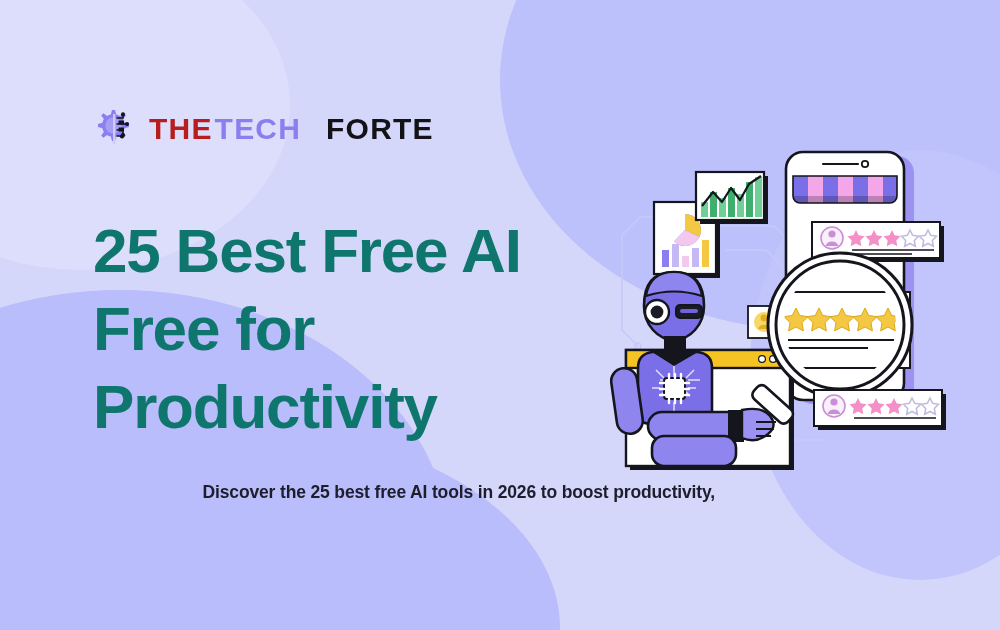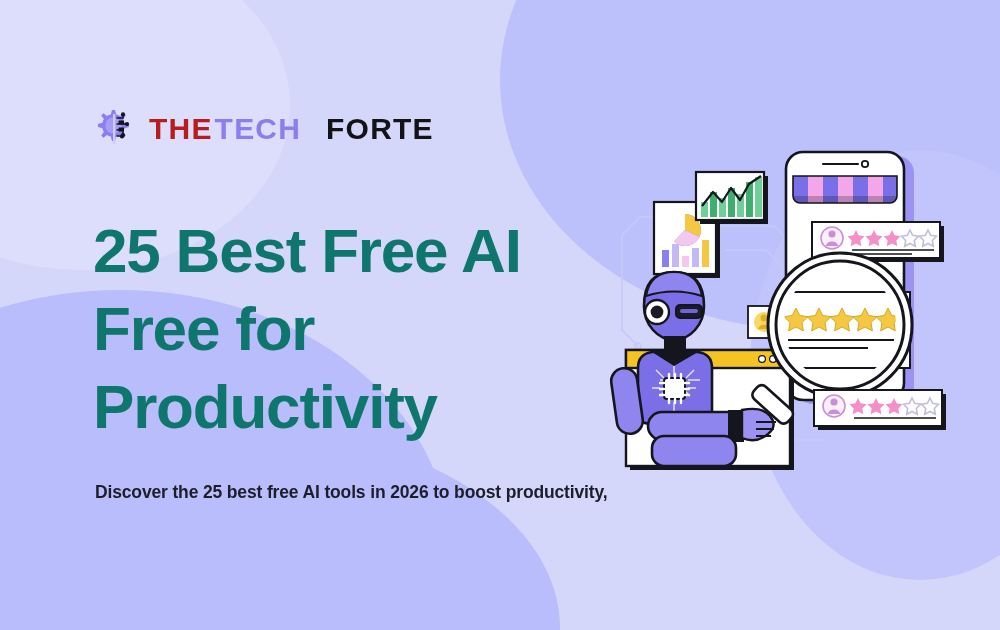--- a/index.html
+++ b/index.html
@@ -64,21 +64,21 @@
   .headline .ln { display:block; }
 
   
   .subtitle {
     position:absolute; left:95px; top:476px;
     width:620px;
     font-size:17.5px; line-height:32px;
     font-weight:bold; color:#1d1d2b;
     letter-spacing:-0.15px;
   }
-  .subtitle .sl { display:block; }
+  .subtitle .sl { display:block;text-align:right; }
 
   
   .illo { position:absolute; left:600px; top:130px; width:380px; height:360px; }
   .illo svg { display:block; }
 </style>
 </head>
 <body>
 
 <div class="bg">
   <div class="blob-lt"></div>

